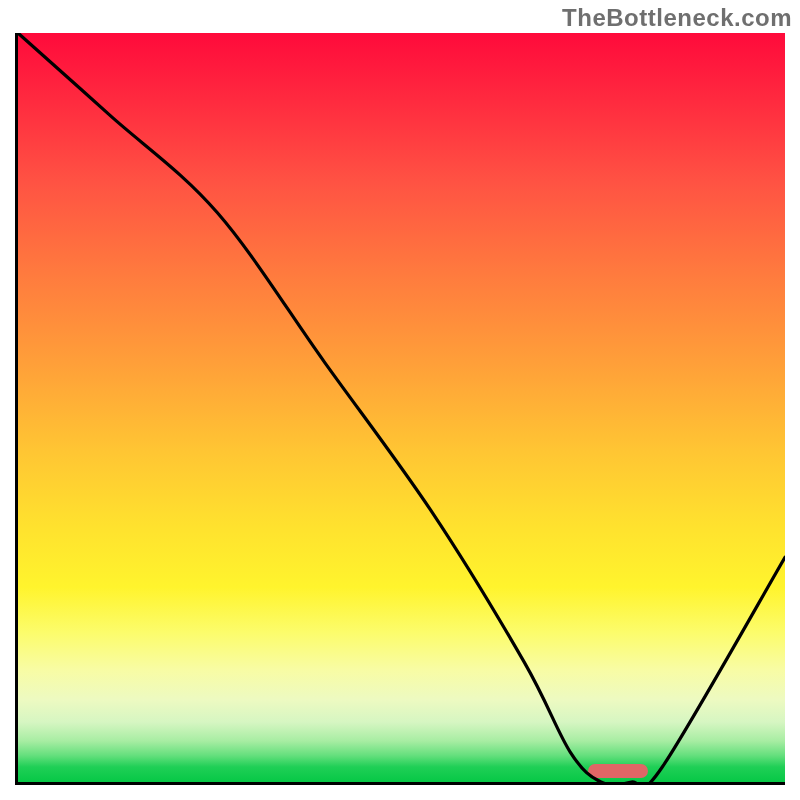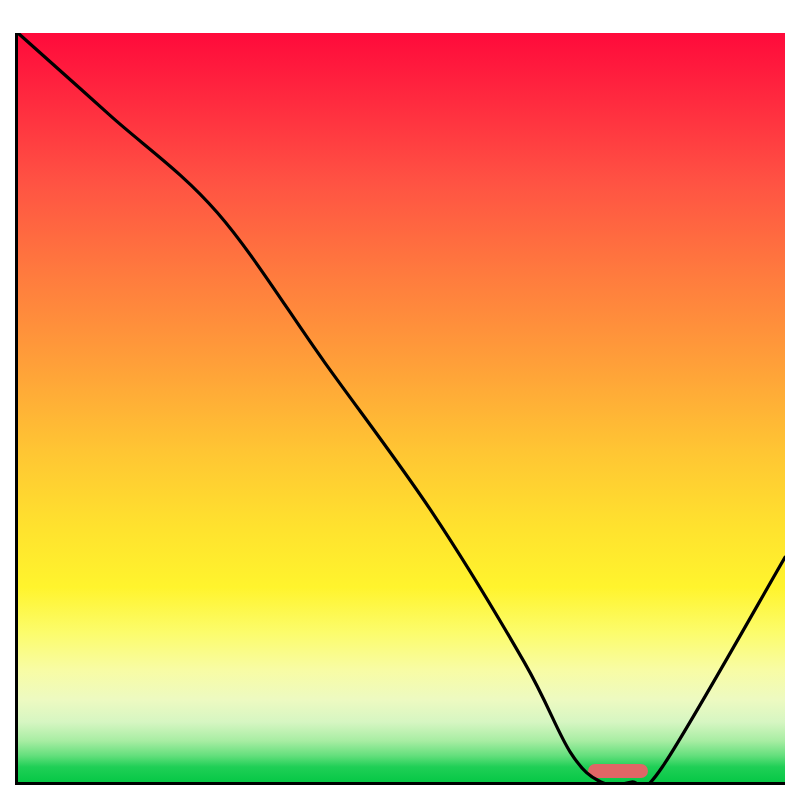--- a/index.html
+++ b/index.html
@@ -82,20 +82,21 @@
     stroke: #000;
     stroke-width: 3.2;
     stroke-linecap: round;
   }
 </style>
 </head>
 <body>
 
 <div class="stage">
 
+  <div class="watermark">TheBottleneck.com</div>
 
   <div class="plot-area">
     <div class="gradient"></div>
 
     <div class="marker" style="left:570px; bottom:4px; width:60px; height:14px;"></div>
 
     <svg class="curve" viewBox="0 0 100 100" preserveAspectRatio="none">
       <g transform="translate(0,100) scale(1,-1)">
         <path id="curve-path" d="M 0 100 C 2 98.16666666666667 7.666666666666667 93 12 89 C 16.333333333333332 85 21.333333333333332 81.5 26 76 C 30.666666666666668 70.5 35.333333333333336 62.666666666666664 40 56 C 44.666666666666664 49.333333333333336 49.666666666666664 42.666666666666664 54 36 C 58.333333333333336 29.333333333333332 63 21.333333333333332 66 16 C 69 10.666666666666668 70.33333333333333 6.666666666666666 72 4 C 73.66666666666667 1.3333333333333335 74.66666666666667 0.6666666666666666 76 0 C 77.33333333333333 -0.6666666666666666 78.66666666666667 -0.3333333333333333 80 0 C 81.33333333333333 0.3333333333333333 80.66666666666667 -3 84 2 C 87.33333333333333 7 97.33333333333333 25.333333333333332 100 30" vector-effect="non-scaling-stroke"></path>
       </g>

